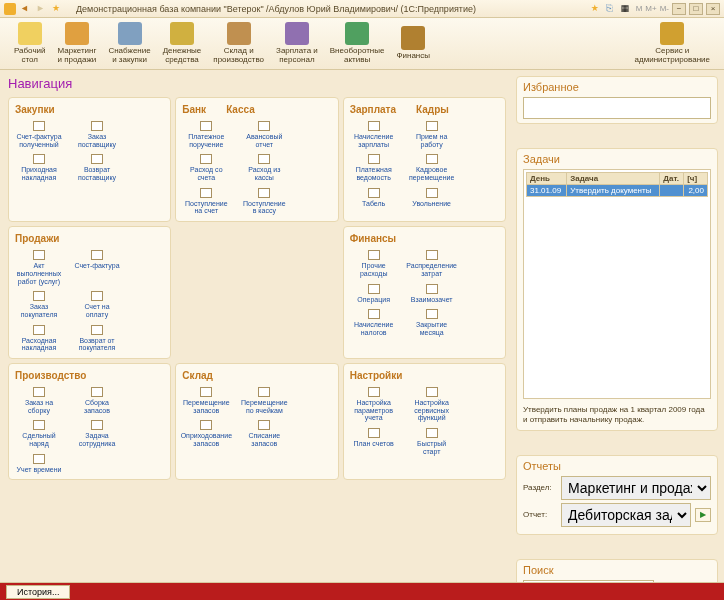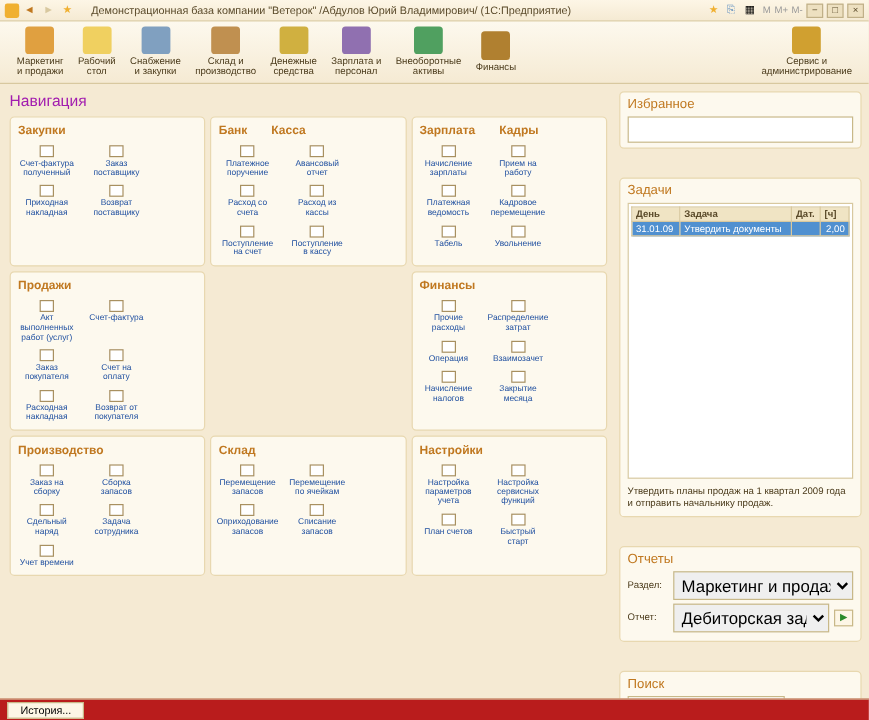--- a/index.html
+++ b/index.html
@@ -63,38 +63,38 @@
     <span style="font-size:8px;color:#999">M+</span>
     <span style="font-size:8px;color:#999">M-</span>
     <span class="win-btn">−</span>
     <span class="win-btn">□</span>
     <span class="win-btn">×</span>
   </div>
 </div>
 
 <div class="toolbar" id="toolbar">
     <div class="tool-item">
+      <div class="ti-icon" style="background:#f0d060"></div>
+      <div class="ti-label">Рабочий<br>стол</div>
+    </div>
+    <div class="tool-item">
       <div class="ti-icon" style="background:#e0a040"></div>
       <div class="ti-label">Маркетинг<br>и продажи</div>
     </div>
     <div class="tool-item">
-      <div class="ti-icon" style="background:#f0d060"></div>
-      <div class="ti-label">Рабочий<br>стол</div>
-    </div>
-    <div class="tool-item">
       <div class="ti-icon" style="background:#80a0c0"></div>
       <div class="ti-label">Снабжение<br>и закупки</div>
     </div>
     <div class="tool-item">
+      <div class="ti-icon" style="background:#d0b040"></div>
+      <div class="ti-label">Денежные<br>средства</div>
+    </div>
+    <div class="tool-item">
       <div class="ti-icon" style="background:#c09050"></div>
       <div class="ti-label">Склад и<br>производство</div>
-    </div>
-    <div class="tool-item">
-      <div class="ti-icon" style="background:#d0b040"></div>
-      <div class="ti-label">Денежные<br>средства</div>
     </div>
     <div class="tool-item">
       <div class="ti-icon" style="background:#9070b0"></div>
       <div class="ti-label">Зарплата и<br>персонал</div>
     </div>
     <div class="tool-item">
       <div class="ti-icon" style="background:#50a060"></div>
       <div class="ti-label">Внеоборотные<br>активы</div>
     </div>
     <div class="tool-item">

